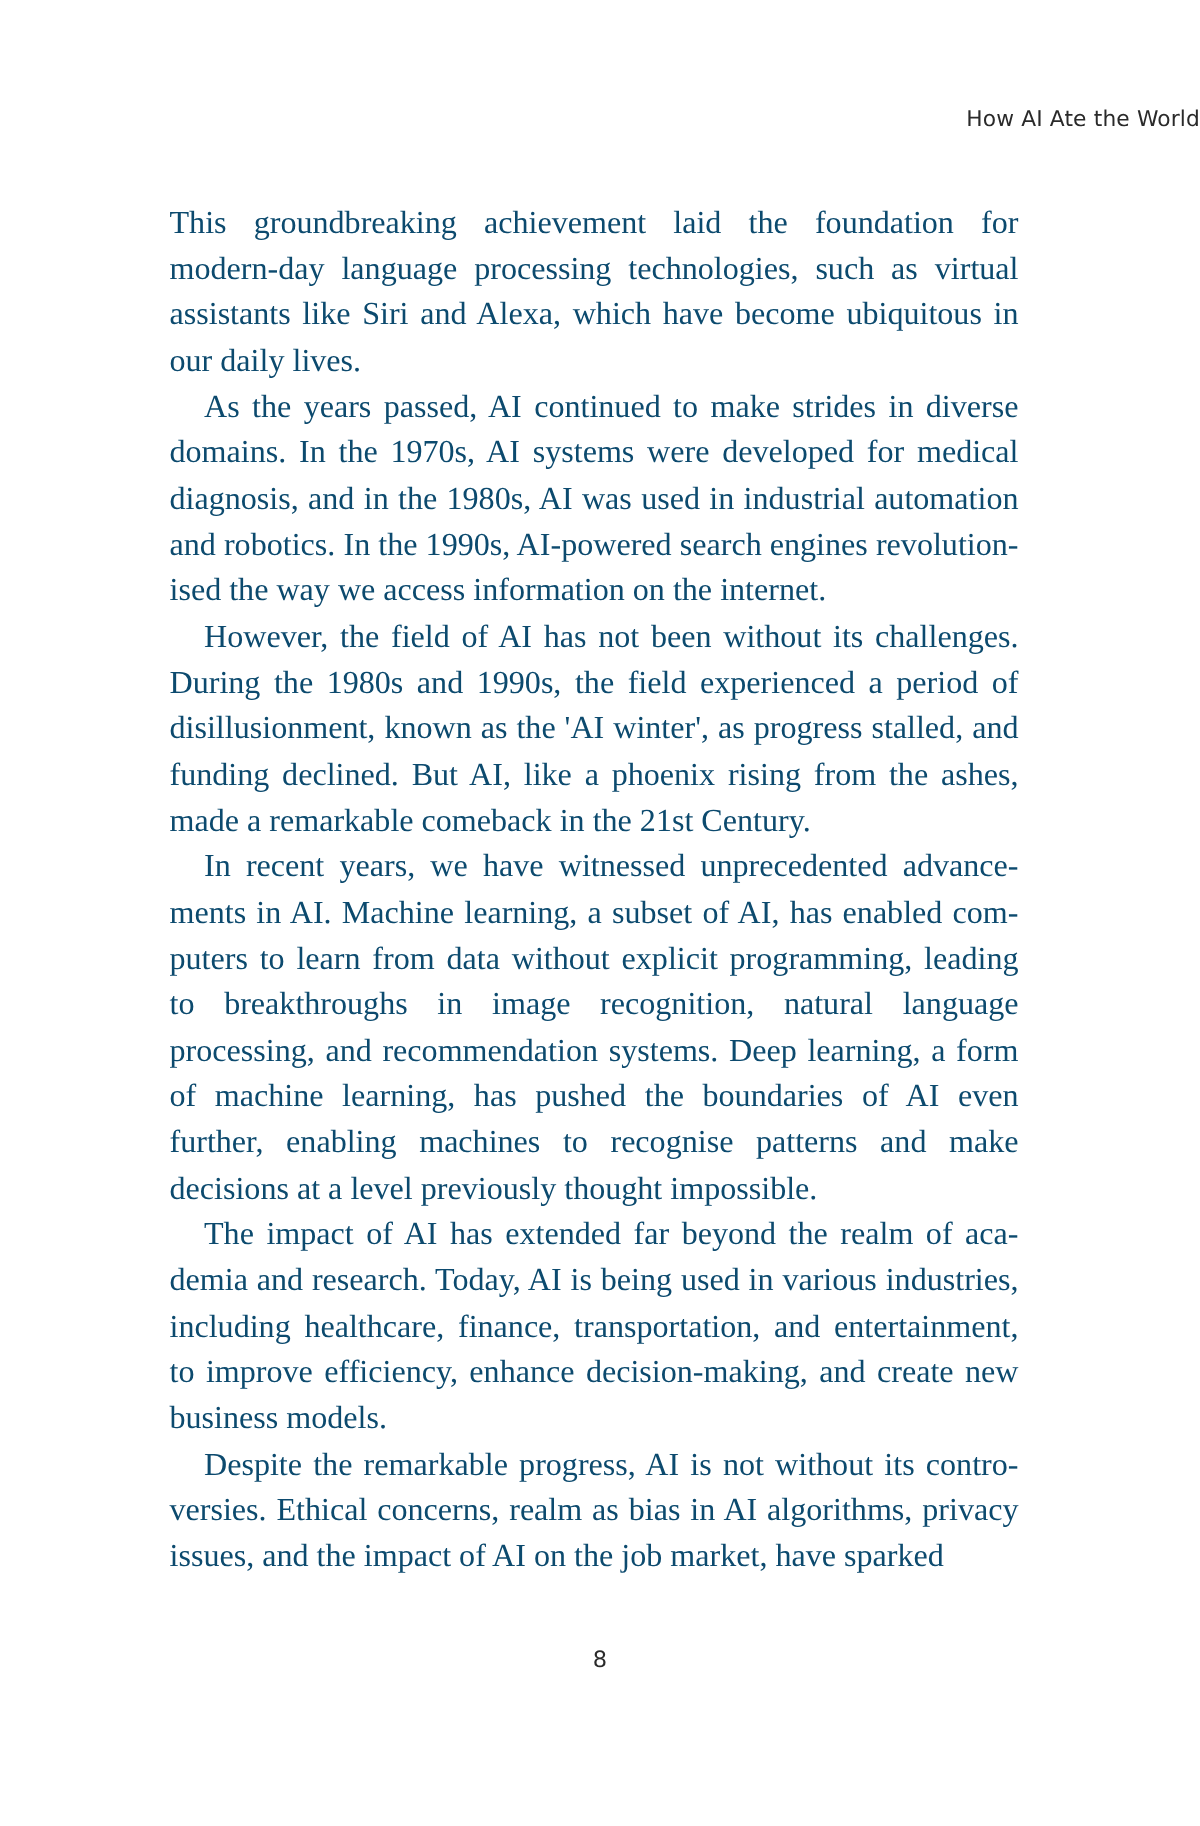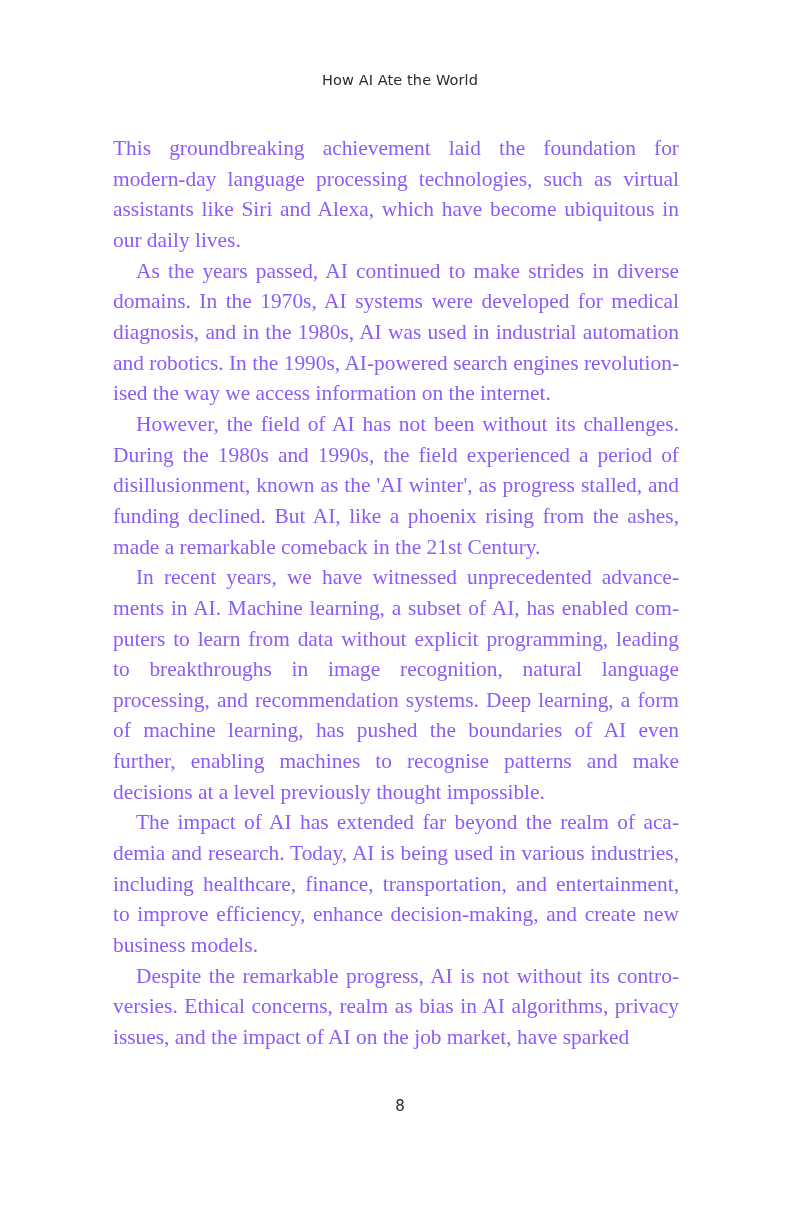--- a/index.html
+++ b/index.html
@@ -12,35 +12,35 @@
       height: 1217px;
       position: relative;
       overflow: hidden;
       color: #1f1f1f;
     }
     .running-header {
       position: absolute;
       top: 72px;
       left: 0;
       width: 800px;
-      text-align: center;
+      text-align: right;
       font-family: "DejaVu Sans", sans-serif;
       font-size: 14.5px;
       color: #2a2a2a;
       letter-spacing: 0.1px;
     }
     .body-text {
       position: absolute;
       top: 133px;
       left: 113px;
       width: 566px;
       font-family: "Liberation Serif", serif;
       font-size: 21.4px;
       line-height: 30.65px;
-      color: #8b5cf6;
+      color: #0c4a6e;
       text-align: justify;
       hyphens: manual;
     }
     .body-text p {
       margin: 0;
       text-indent: 0;
     }
     .body-text p.indent {
       text-indent: 23px;
     }

